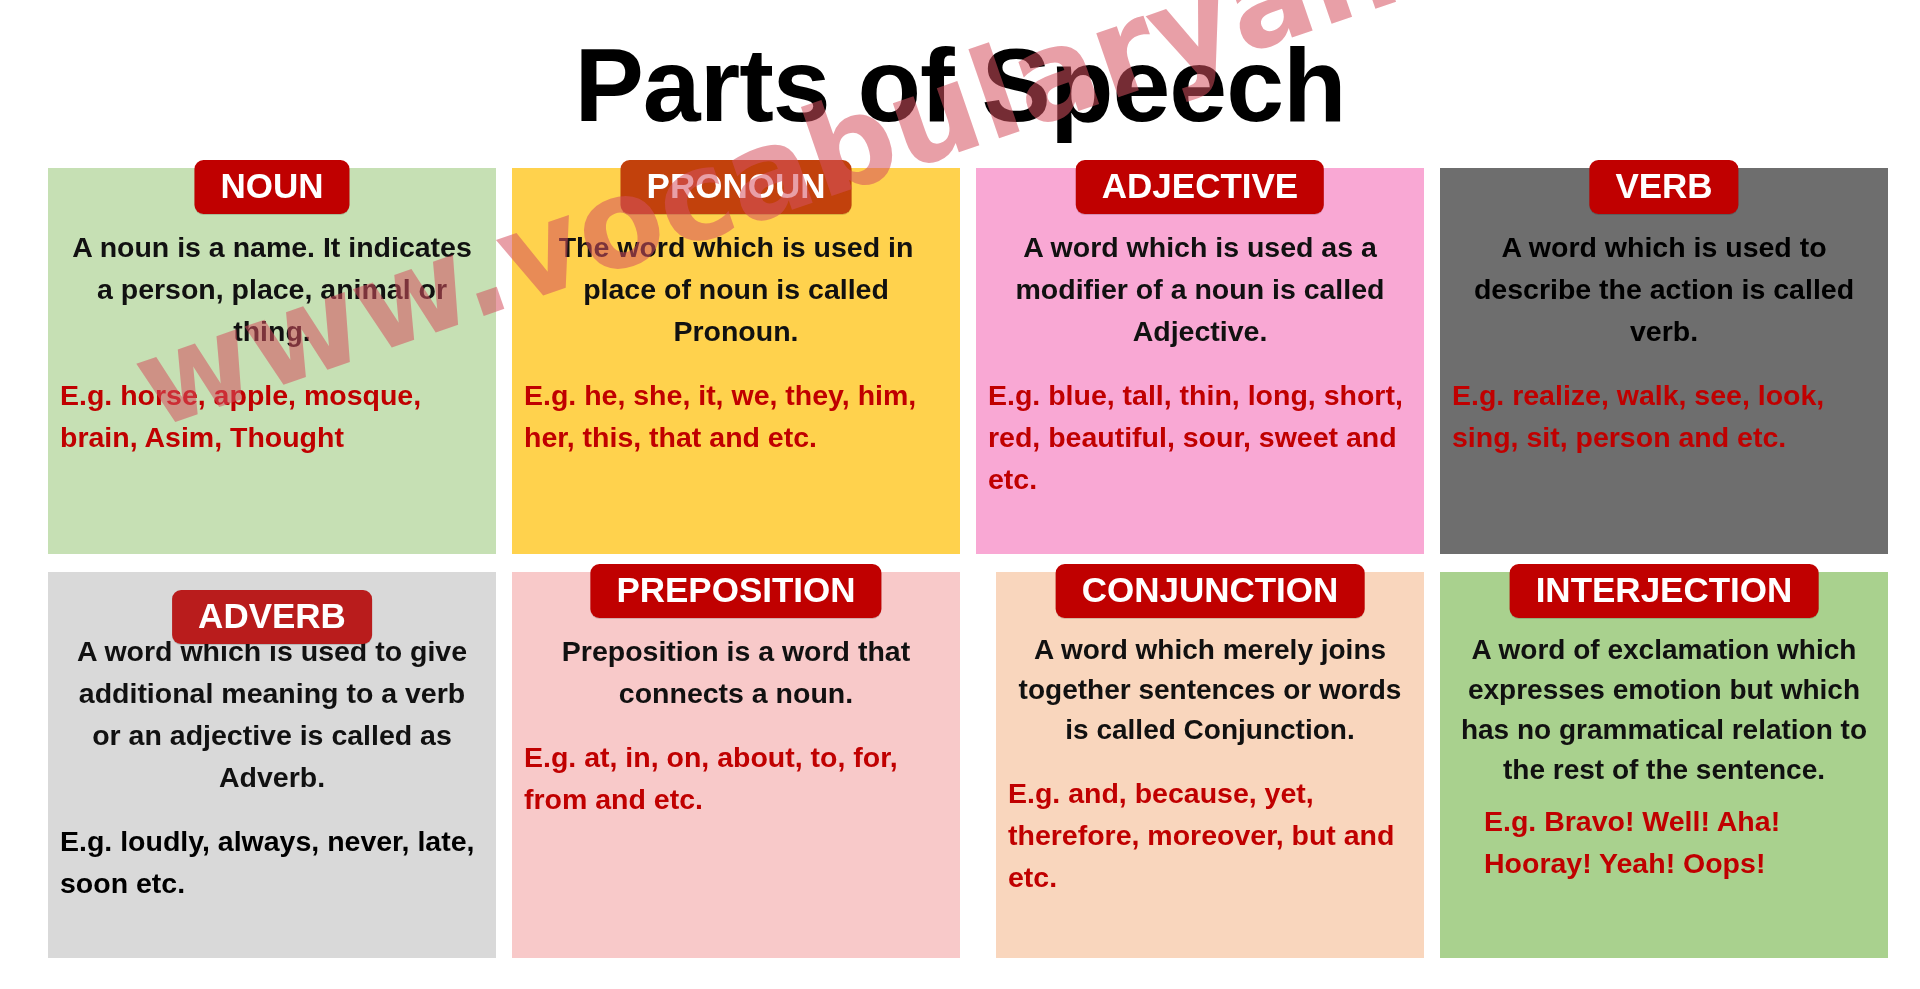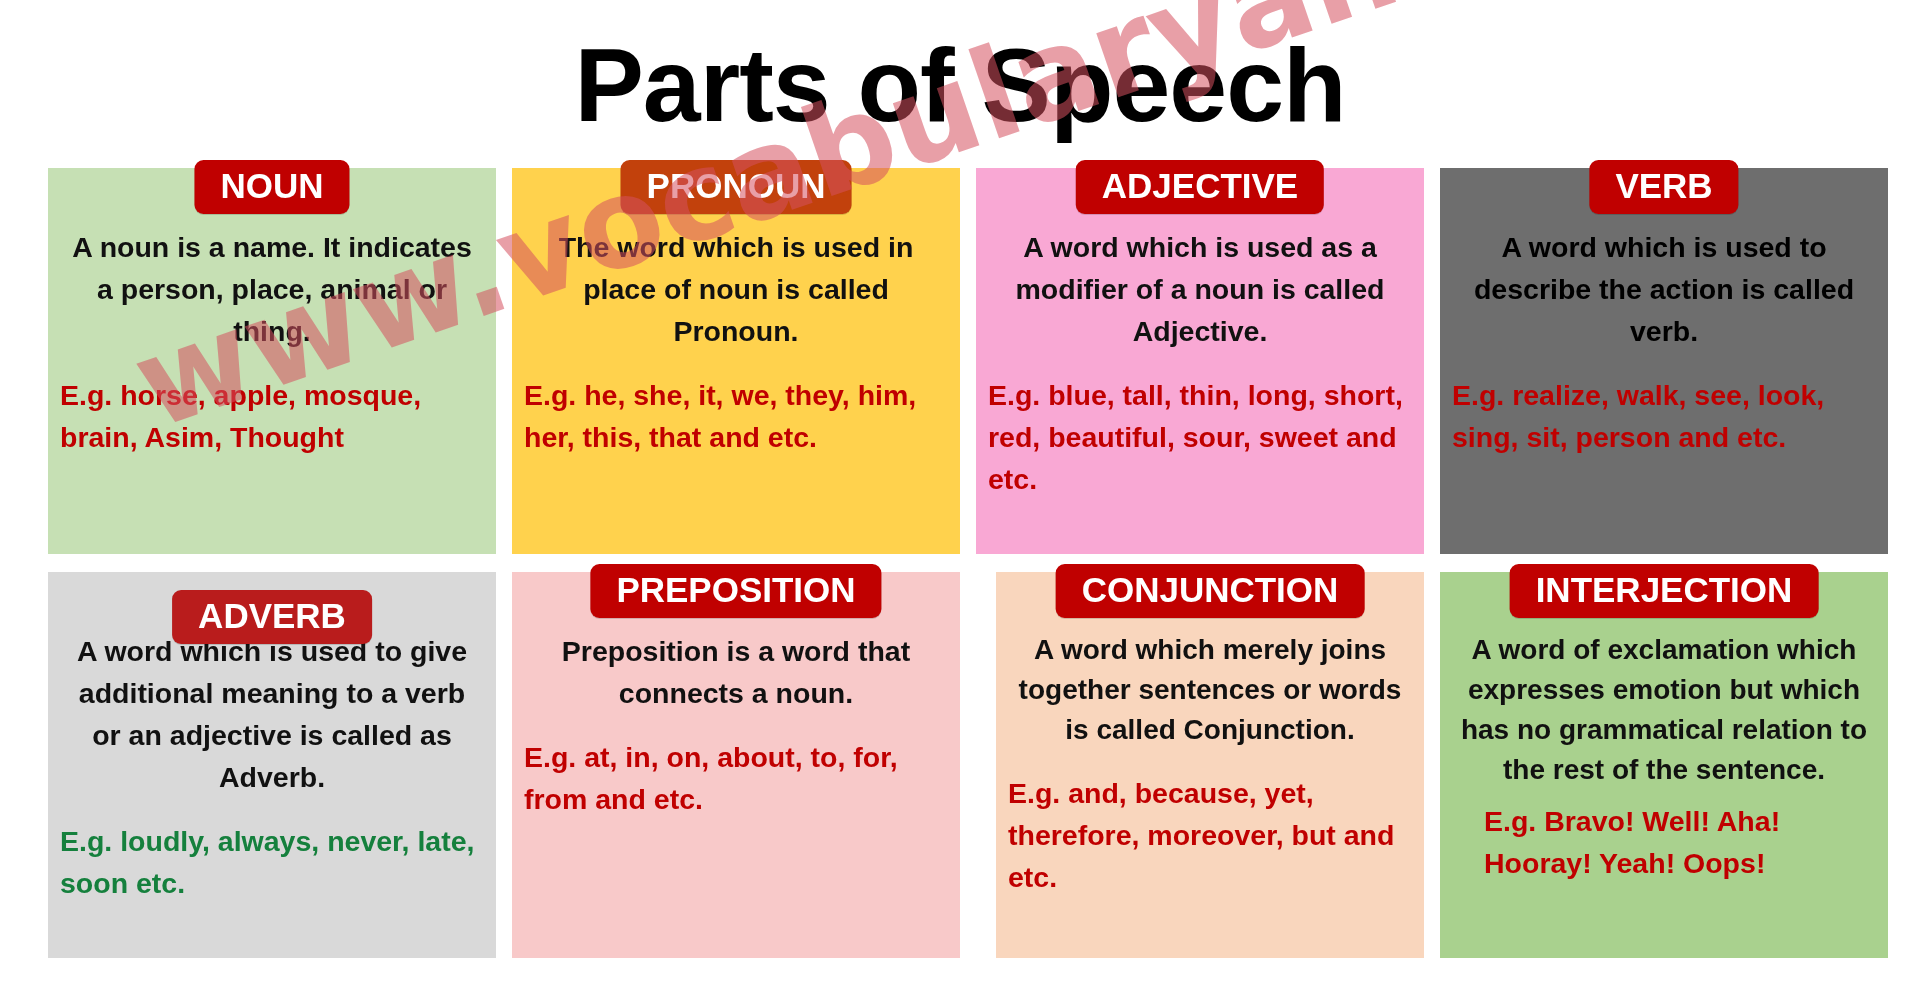--- a/index.html
+++ b/index.html
@@ -147,21 +147,21 @@
 
     <div class="card c-verb align-left" style="background: rgb(110, 110, 110);">
       <div class="card-header" style="background: rgb(192, 0, 0);">VERB</div>
       <div class="card-def">A word which is used to describe the action is called verb.</div>
       <div class="card-eg" style="color: rgb(192, 0, 0);">E.g. realize, walk, see, look, sing, sit, person and etc.</div>
     </div>
 
     <div class="card c-adverb align-left" style="background: rgb(217, 217, 217);">
       <div class="card-header" style="background: #b91c1c; margin-top: 26px;">ADVERB</div>
       <div class="card-def">A word which is used to give additional meaning to a verb or an adjective is called as Adverb.</div>
-      <div class="card-eg" style="color: #15803d;">E.g. loudly, always, never, late, soon etc.</div>
+      <div class="card-eg" style="color: #000000;">E.g. loudly, always, never, late, soon etc.</div>
     </div>
 
     <div class="card c-preposition align-left" style="background: rgb(248, 201, 201);">
       <div class="card-header" style="background: rgb(192, 0, 0);">PREPOSITION</div>
       <div class="card-def">Preposition is a word that connects a noun.</div>
       <div class="card-eg" style="color: rgb(192, 0, 0);">E.g. at, in, on, about, to, for, from and etc.</div>
     </div>
 
     <div class="card c-conjunction align-left" style="background: rgb(249, 214, 189); margin-left: 20px;">
       <div class="card-header" style="background: rgb(192, 0, 0);">CONJUNCTION</div>

